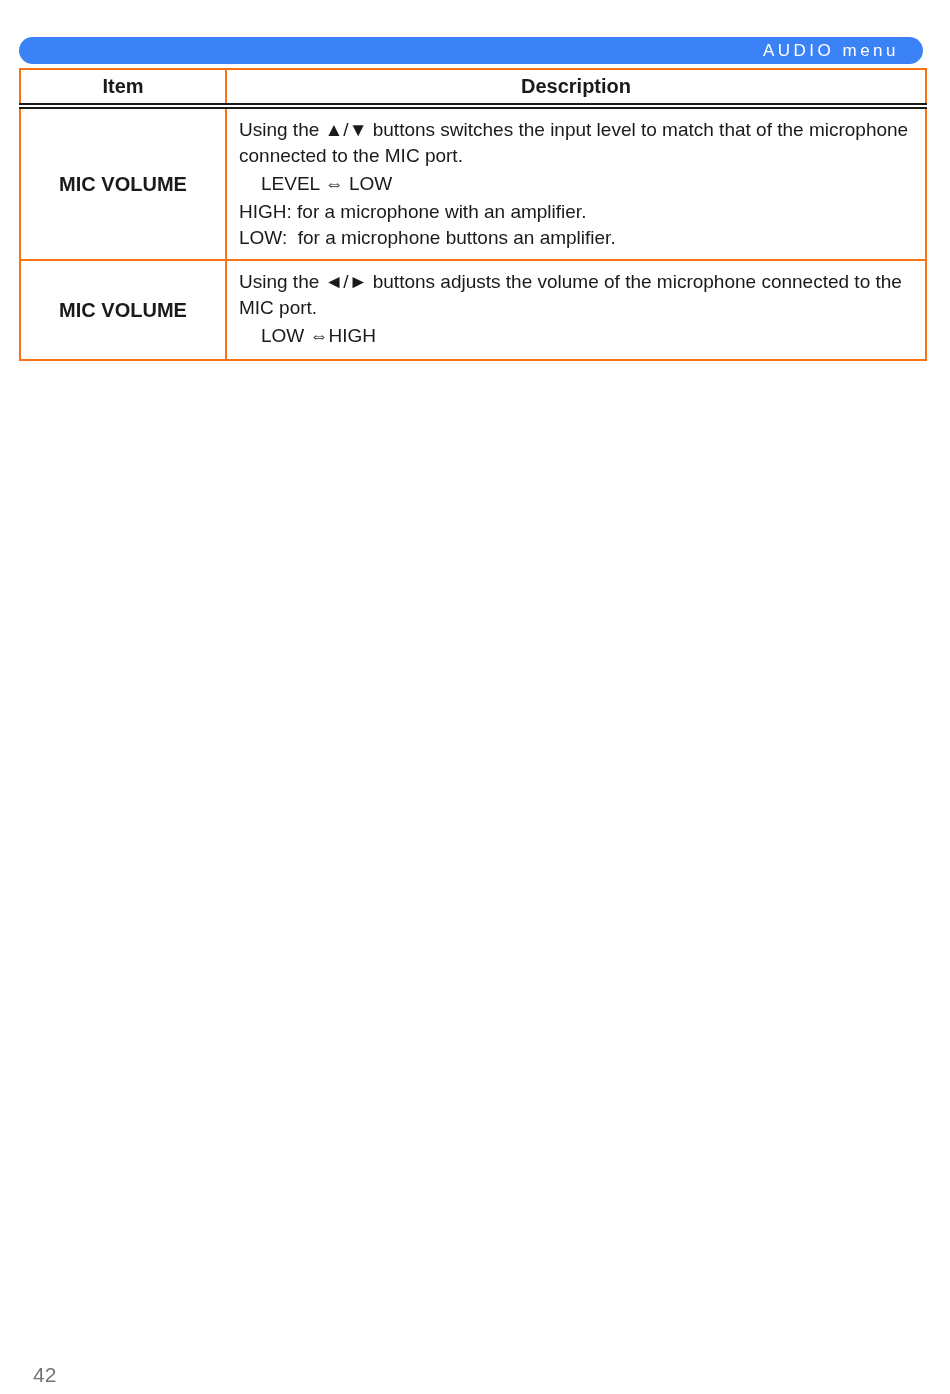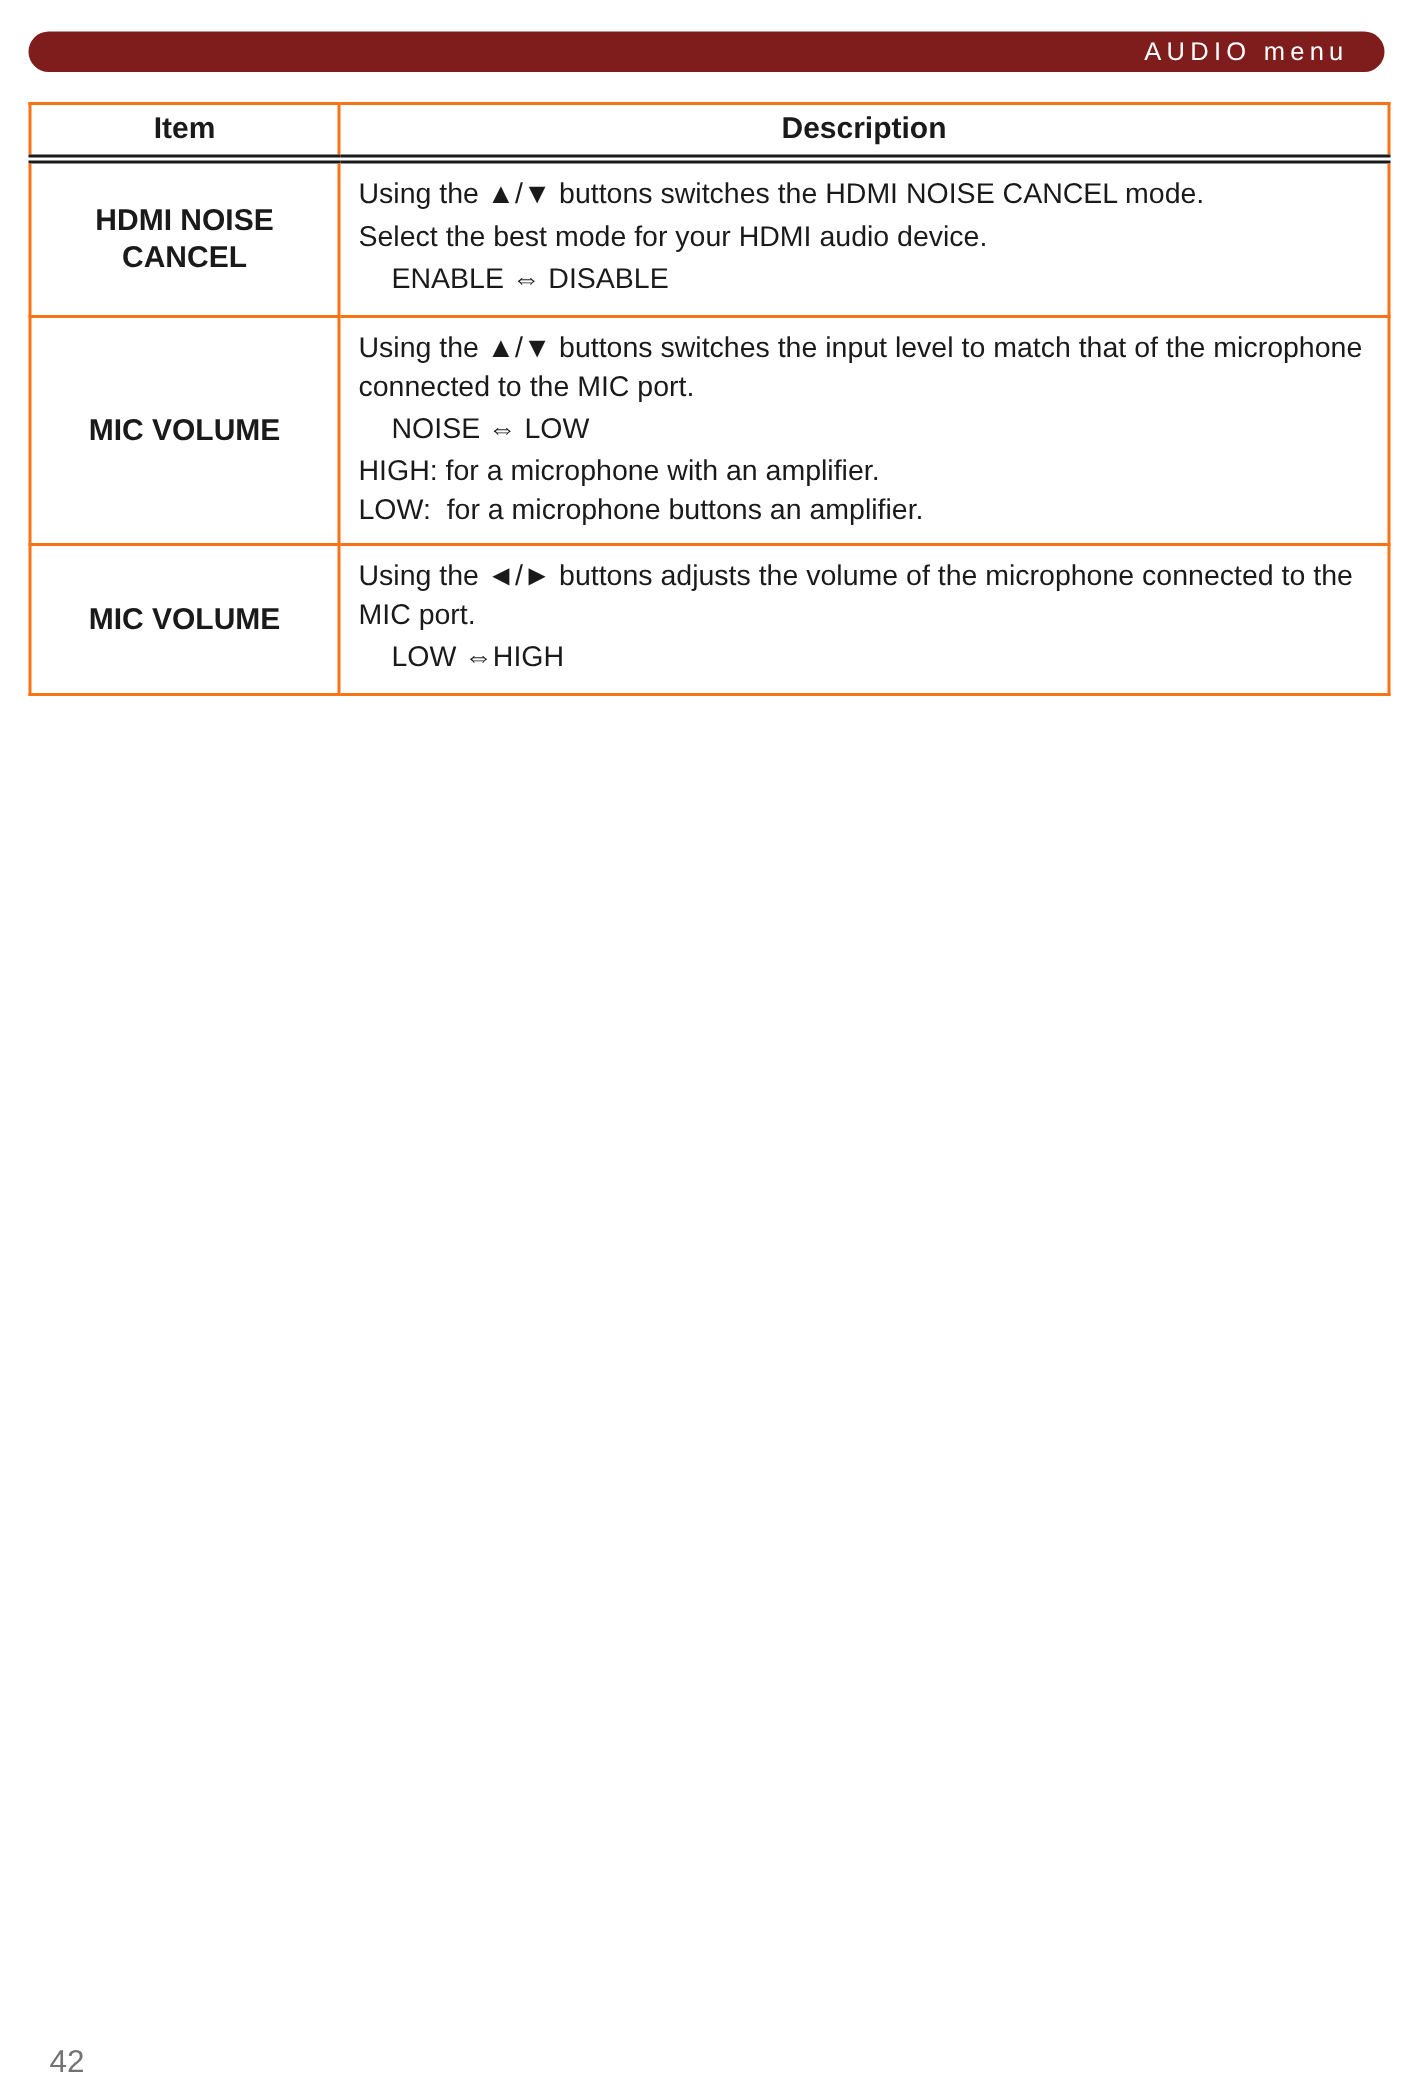--- a/index.html
+++ b/index.html
@@ -10,24 +10,24 @@
   body {
     width: 950px;
     height: 1394px;
     position: relative;
     font-family: "Liberation Sans", "DejaVu Sans", sans-serif;
     color: #1a1a1a;
   }
   .header-bar {
     position: absolute;
     left: 19px;
-    top: 21px;
+    top: 37px;
     width: 904px;
     height: 27px;
-    background: #7f1d1d;
+    background: #3b82f6;
     border-radius: 14px;
     display: flex;
     align-items: center;
     justify-content: flex-end;
     padding-right: 24px;
     box-sizing: border-box;
   }
   .header-label {
     color: #ffffff;
     font-size: 17px;
@@ -101,36 +101,25 @@
     <col class="col-item">
     <col class="col-desc">
   </colgroup>
   <thead>
     <tr>
       <th>Item</th>
       <th>Description</th>
     </tr>
   </thead>
   <tbody>
-    <tr class="row-hdmi">
-      <td class="item-cell">
-        <span class="item-line">HDMI NOISE</span>
-        <span class="item-line">CANCEL</span>
-      </td>
-      <td class="desc-cell">
-        <p class="desc-line">Using the ▲/▼ buttons switches the HDMI NOISE CANCEL mode.</p>
-        <p class="desc-line gap-top">Select the best mode for your HDMI audio device.</p>
-        <p class="desc-line option">ENABLE ⇔ DISABLE</p>
-      </td>
-    </tr>
     <tr class="row-level">
       <td class="item-cell">MIC VOLUME</td>
       <td class="desc-cell">
         <p class="desc-line"><span>Using the ▲/▼ buttons switches the input level to match that of the microphone connected to the </span><b>MIC</b><span> port.</span></p>
-        <p class="desc-line option">NOISE ⇔ LOW</p>
+        <p class="desc-line option">LEVEL ⇔ LOW</p>
         <p class="desc-line">HIGH: for a microphone with an amplifier.</p>
         <p class="desc-line">LOW:  for a microphone buttons an amplifier.</p>
       </td>
     </tr>
     <tr class="row-volume">
       <td class="item-cell">MIC VOLUME</td>
       <td class="desc-cell">
         <p class="desc-line"><span>Using the ◄/► buttons adjusts the volume of the microphone connected to the </span><b>MIC</b><span> port.</span></p>
         <p class="desc-line option">LOW ⇔HIGH</p>
       </td>

